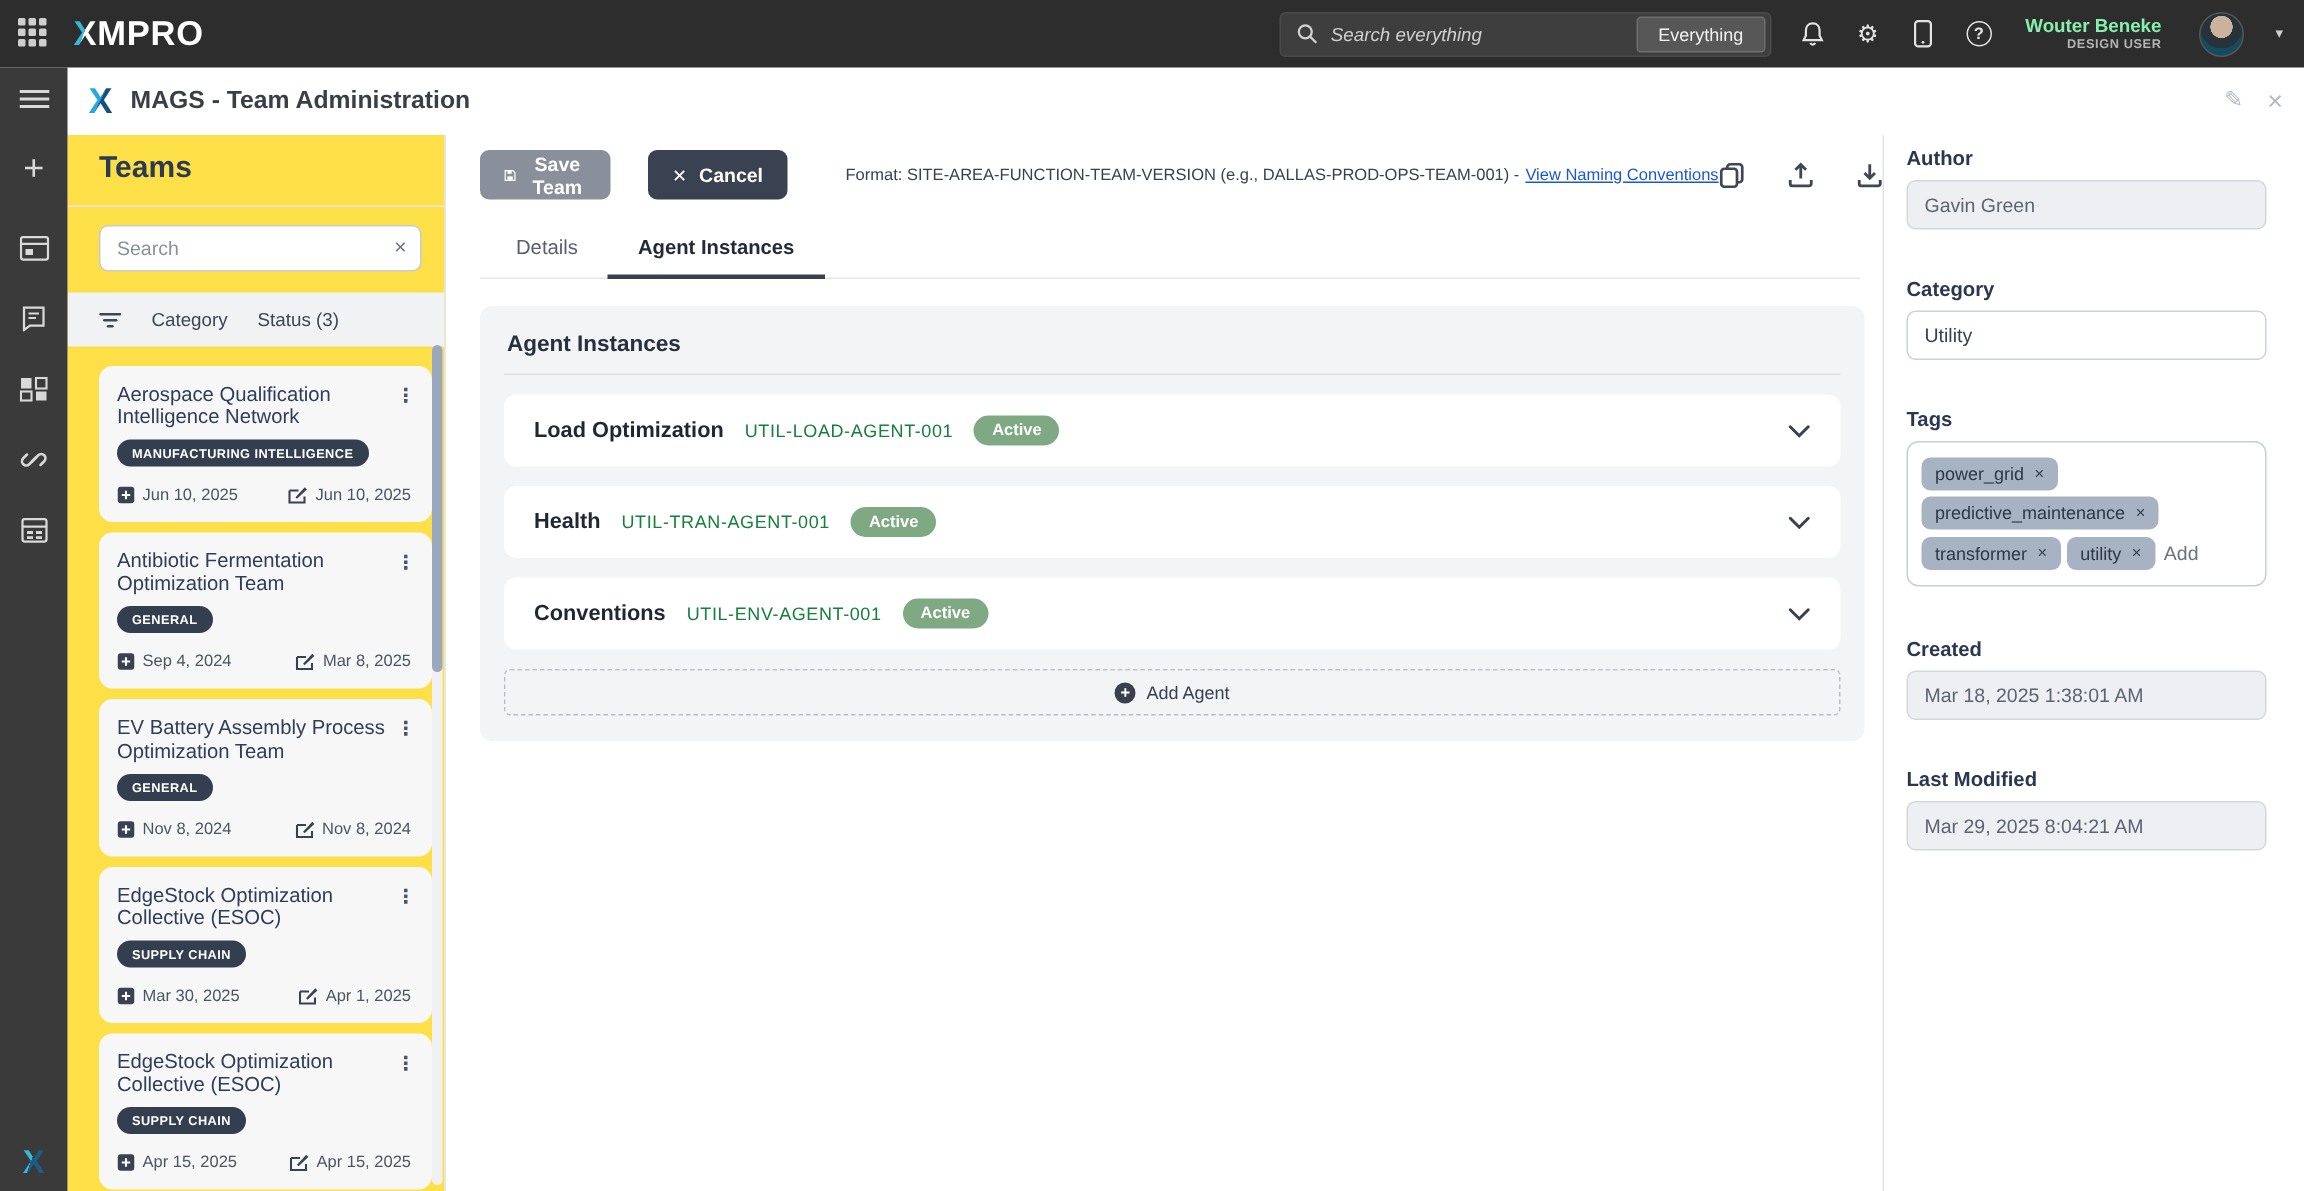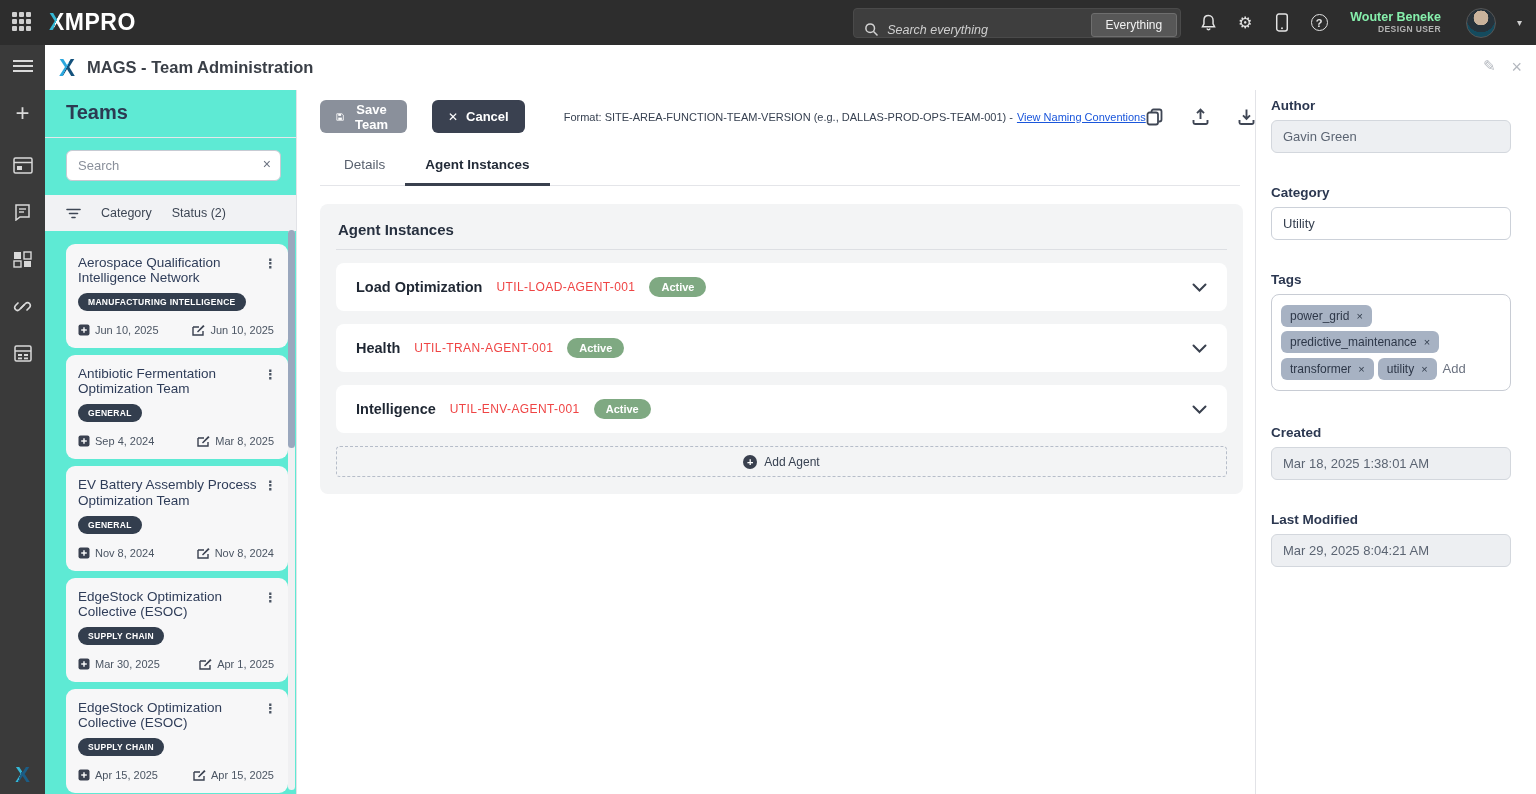--- a/index.html
+++ b/index.html
@@ -10,21 +10,21 @@
   .topbar { position:absolute; left:0; top:0; width:1536px; height:45px;
     background:#2d2d2d; display:flex; align-items:center; z-index:30; }
   .apps-icon { width:22px; height:22px; margin-left:12px; display:grid;
     grid-template-columns:repeat(3,5px); grid-template-rows:repeat(3,5px); gap:2px; cursor:pointer; }
   .apps-icon i { background:#cfcfcf; border-radius:1px; }
   .brand { margin-left:15px; font-size:23px; font-weight:800; color:#fff; letter-spacing:.5px; }
   .brand-x { background:linear-gradient(110deg,#35b8d6 46%,#ffffff 46%);
     -webkit-background-clip:text; background-clip:text; color:transparent; }
   .tb-right { margin-left:auto; display:flex; align-items:center; padding-right:14px; gap:17px; }
   .tb-search { width:328px; height:30px; background:#3e3e3e; border:1px solid #4a4a4a;
-    border-radius:4px; display:flex; align-items:flex-end; padding:0 3px 0 10px; }
+    border-radius:4px; display:flex; align-items:center; padding:0 3px 0 10px; }
   .tb-search svg { flex:0 0 auto; }
   .tb-search input { flex:1; min-width:0; background:transparent; border:none; outline:none;
     color:#e8e8e8; font-size:12.5px; font-style:italic; padding:0 8px; font-family:inherit; }
   .tb-search input::placeholder { color:#cfcfcf; }
   .tb-scope { flex:0 0 auto; height:24px; padding:0 14px; background:#575757; color:#f2f2f2;
     border:1px solid #6e6e6e; border-radius:3px; font-size:12px; font-family:inherit; cursor:pointer; }
   .tb-ico { width:20px; height:20px; display:flex; align-items:center; justify-content:center;
     color:#e3e3e3; cursor:pointer; }
   .help-badge { width:17px; height:17px; border:1.5px solid #e3e3e3; border-radius:50%;
     font-size:11px; font-weight:700; display:flex; align-items:center; justify-content:center; color:#e3e3e3; }
@@ -53,21 +53,21 @@
   .win-header { position:absolute; left:0; top:0; width:100%; height:45px; display:flex; align-items:center; }
   .win-logo { margin-left:14px; font-size:24px; font-weight:800;
     background:linear-gradient(115deg,#2ba7dd 48%,#14527c 48%);
     -webkit-background-clip:text; background-clip:text; color:transparent; }
   .win-title { margin-left:12px; font-size:16.5px; font-weight:700; color:#3a3f47; }
   .win-actions { margin-left:auto; margin-right:14px; display:flex; gap:16px; align-items:flex-start; }
   .win-actions span { color:#b4b8bf; font-size:15px; cursor:pointer; }
 
   
   .teams-panel { position:absolute; left:0; top:45px; width:252px; height:704px;
-    border-right:1px solid #e2e3e7; background:#5eead4; }
+    border-right:1px solid #e2e3e7; background:#fde047; }
   .tp-title { font-size:20px; font-weight:700; color:#2c3a52; padding:11px 0 13px 21px; }
   .tp-div { border-bottom:1px solid #e6e7ea; }
   .tp-search { position:relative; margin:12px 16px 14px 21px; }
   .tp-search input { width:215px; height:31px; border:1px solid #c7cbd3; border-radius:6px;
     padding:0 28px 0 11px; font-size:13px; color:#374151; font-family:inherit; outline:none; }
   .tp-search input::placeholder { color:#8a909b; }
   .tp-clear { position:absolute; right:9px; top:6px; color:#6b7280; font-size:14px; cursor:pointer; }
   .tp-filterbar { height:36px; background:#f1f2f4; display:flex; align-items:center;
     gap:20px; padding-left:21px; font-size:12.5px; color:#3d4654; }
   .tp-filterbar .flabel { cursor:pointer; }
@@ -102,21 +102,21 @@
   .tool-icons span { cursor:pointer; display:flex; }
   .tabs { display:flex; margin-top:14px; border-bottom:1px solid #e4e5e9; padding-left:4px; }
   .tab { padding:10px 20px 11px; font-size:13.5px; color:#58606d; cursor:pointer; }
   .tab.active { font-weight:700; color:#232b38; border-bottom:3px solid #39404e; margin-bottom:-1px; }
   .section { margin-top:18px; background:#f3f4f5; border-radius:8px; padding:15px 16px 17px; width:923px; }
   .section-h { font-size:15px; font-weight:700; color:#27303f; padding:2px 2px 11px;
     border-bottom:1px solid #dddfe3; }
   .agent-row { background:#fff; border-radius:8px; height:48px; margin-top:13px;
     display:flex; align-items:center; padding:0 20px; gap:14px; cursor:pointer; }
   .agent-name { font-size:14.5px; font-weight:700; color:#1f2733; }
-  .agent-id { font-size:12px; color:#ef4444; letter-spacing:.4px; }
+  .agent-id { font-size:12px; color:#15803d; letter-spacing:.4px; }
   .agent-status { background:#7fa982; color:#fff; font-size:11px; font-weight:700;
     padding:4px 12px; border-radius:11px; }
   .agent-chevron { margin-left:auto; display:flex; cursor:pointer; }
   .add-agent { margin-top:13px; height:31px; border:1px dashed #b6bdc9; border-radius:4px;
     display:flex; align-items:center; justify-content:center; gap:7px; cursor:pointer; }
   .add-circle { width:14px; height:14px; border-radius:50%; background:#39404e; color:#fff;
     font-size:11px; line-height:14px; text-align:center; font-weight:700; }
   .add-label { font-size:12px; color:#374151; }
 
   
@@ -259,21 +259,21 @@
     </div>
     <div class="tp-filterbar">
       <svg width="15" height="11" viewBox="0 0 15 11">
           <g stroke="#3d4654" stroke-width="1.6" stroke-linecap="round">
             <line x1="1" y1="1.5" x2="14" y2="1.5"></line>
             <line x1="3.5" y1="5.5" x2="11.5" y2="5.5"></line>
             <line x1="6" y1="9.5" x2="9" y2="9.5"></line>
           </g>
         </svg>
       <span class="flabel">Category</span>
-      <span class="flabel">Status (2)</span>
+      <span class="flabel">Status (3)</span>
     </div>
 
     <div class="tp-list">
 
       <div class="team-card">
         <div class="tc-name">Aerospace Qualification Intelligence Network</div>
         <span class="tc-menu">⋮</span>
         <div><span class="tc-badge">MANUFACTURING INTELLIGENCE</span></div>
         <div class="tc-dates">
           <span class="tc-date">
@@ -455,21 +455,21 @@
         <span class="agent-id">UTIL-TRAN-AGENT-001</span>
         <span class="agent-status">Active</span>
         <span class="agent-chevron">
             <svg width="15" height="9" viewBox="0 0 15 9">
               <polyline points="1.5,1.5 7.5,7.5 13.5,1.5" fill="none" stroke="#39404e" stroke-width="2" stroke-linecap="round"></polyline>
             </svg>
           </span>
       </div>
 
       <div class="agent-row">
-        <span class="agent-name">Intelligence</span>
+        <span class="agent-name">Conventions</span>
         <span class="agent-id">UTIL-ENV-AGENT-001</span>
         <span class="agent-status">Active</span>
         <span class="agent-chevron">
             <svg width="15" height="9" viewBox="0 0 15 9">
               <polyline points="1.5,1.5 7.5,7.5 13.5,1.5" fill="none" stroke="#39404e" stroke-width="2" stroke-linecap="round"></polyline>
             </svg>
           </span>
       </div>
 
       <div class="add-agent">

